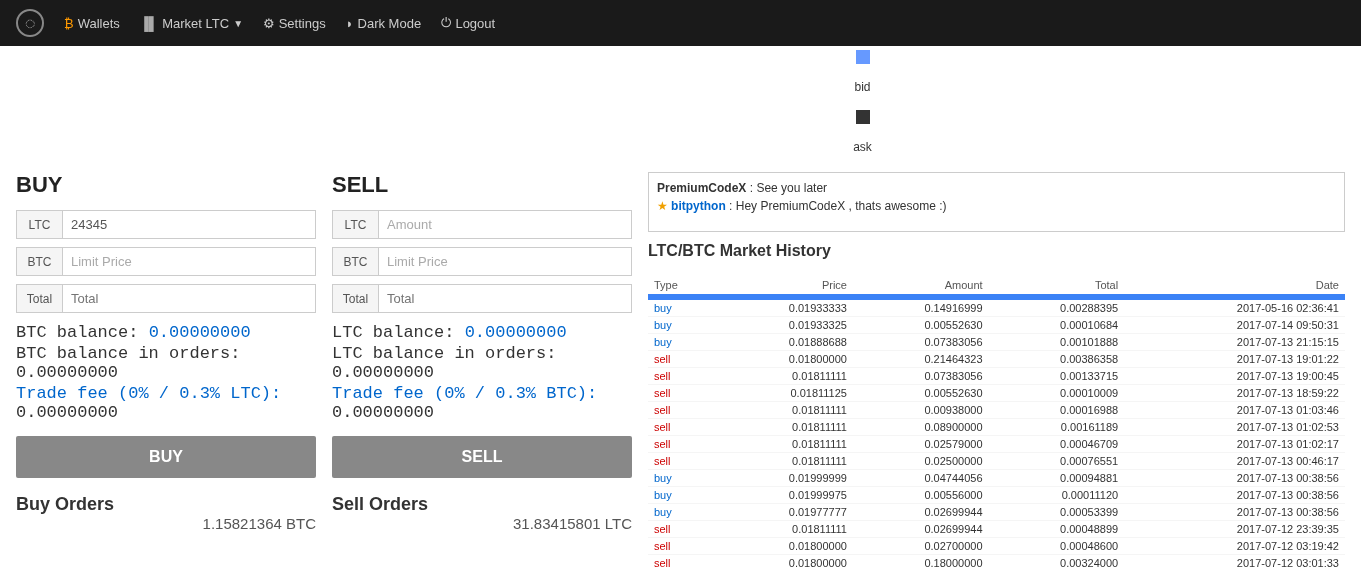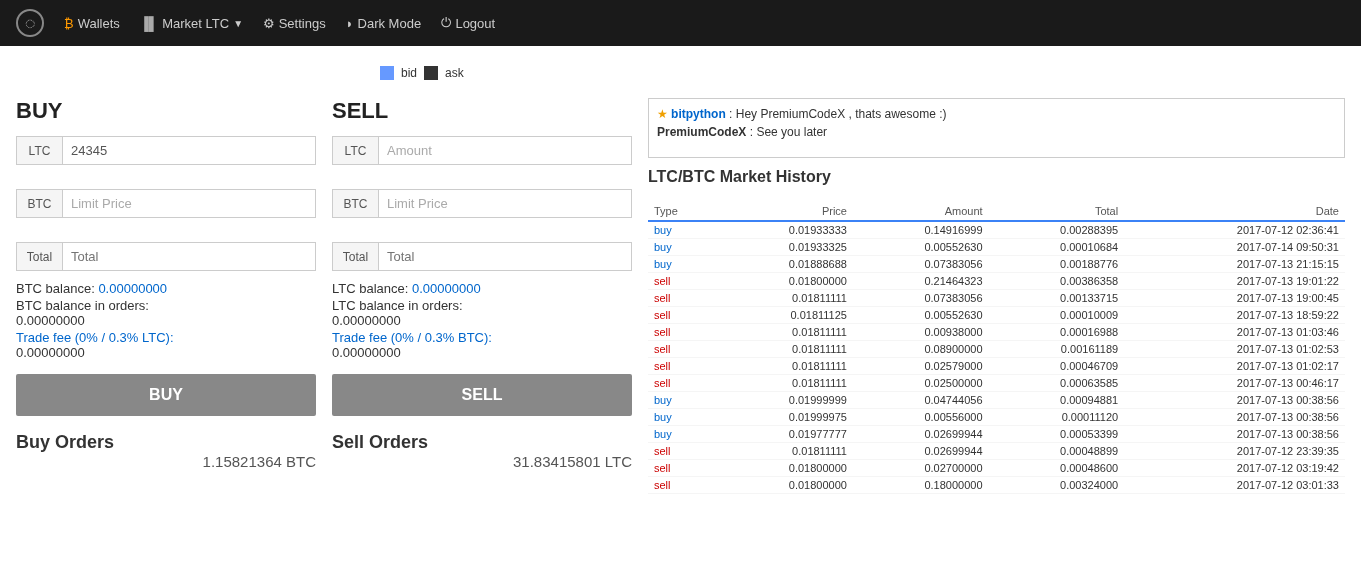--- a/index.html
+++ b/index.html
@@ -38,40 +38,41 @@
     .col-left { flex: 0 0 300px; }
     
     .col-mid { flex: 0 0 300px; }
     
     .col-right { flex: 1; }
 
     
     .legend {
       display: flex;
       align-items: center;
-      gap: 7px;
-      padding: 20px 16px 8px 380px;
+      gap: 16px;
+      padding: 4px 16px 8px 380px;
       font-size: 12px;
+      flex-direction: column;
     }
     .legend-box {
       width: 14px; height: 14px; display: inline-block;
     }
 
     
     .section-title {
       font-size: 22px;
       font-weight: bold;
       margin-bottom: 12px;
       color: #222;
     }
 
     
     .form-group {
       display: flex;
-      margin-bottom: 24px;
+      margin-bottom: 8px;
       border: 1px solid #ccc;
     }
     .form-group .prefix {
       background: #f5f5f5;
       border-right: 1px solid #ccc;
       padding: 6px 10px;
       font-size: 12px;
       color: #555;
       min-width: 46px;
       display: flex; align-items: center; justify-content: center;
@@ -99,21 +100,21 @@
       color: #555;
       min-width: 46px;
       display: flex; align-items: center; justify-content: center;
     }
     .total-group input {
       border: none; outline: none; padding: 6px 8px; width: 100%;
       font-size: 13px; color: #aaa;
     }
 
     
-    .balance-info { font-size: 13px; margin-bottom: 2px; color: #333; }
+    .balance-info { font-size: 17px; margin-bottom: 2px; color: #333; font-family: Liberation Mono, monospace; }
     .balance-info .highlight { color: #0066cc; }
     .balance-info .link-blue { color: #0066cc; }
     .balance-block { margin-bottom: 8px; }
 
     
     .btn-buy, .btn-sell {
       width: 100%;
       padding: 12px;
       font-size: 16px;
       font-weight: bold;
@@ -159,21 +160,21 @@
     }
     .market-table {
       width: 100%;
       border-collapse: collapse;
       font-size: 11px;
     }
     .market-table th {
       text-align: right;
       padding: 3px 6px;
       color: #555;
-      border-bottom: 2px solid #3b82f6;
+      border-bottom: 6px solid #3b82f6;
       font-weight: normal;
     }
     .market-table th:first-child { text-align: left; }
     .market-table td {
       text-align: right;
       padding: 2px 6px;
       border-bottom: 1px solid #f5f5f5;
     }
     .market-table td:first-child { text-align: left; }
     .type-buy { color: #0066cc; }
@@ -303,29 +304,29 @@
     <button class="btn-sell">SELL</button>
 
     <div class="orders-title">Sell Orders</div>
     <div class="orders-total">31.83415801 LTC</div>
   </div>
 
   <div class="col-right">
 
     <div class="chat-box">
       <div class="chat-line">
+        <span class="user">PremiumCodeX</span>
+        <span> : </span>
+        <span>See you later</span>
+      </div>
+      <div class="chat-line">
         <span style="color:#f0a000;">★ </span>
         <span class="chat-blue user">bitpython</span>
         <span> : </span>
         <span>Hey PremiumCodeX , thats awesome :)</span>
-      </div>
-      <div class="chat-line">
-        <span class="user">PremiumCodeX</span>
-        <span> : </span>
-        <span>See you later</span>
       </div>
     </div>
 
     <div class="market-title">LTC/BTC Market History</div>
     <div class="market-history-scroll">
       <table class="market-table">
         <thead>
           <tr>
             <th>Type</th>
             <th>Price</th>
@@ -333,34 +334,34 @@
             <th>Total</th>
             <th>Date</th>
           </tr>
         </thead>
         <tbody id="market-tbody">
         <tr>
     <td class="type-buy">buy</td>
     <td>0.01933333</td>
     <td>0.14916999</td>
     <td>0.00288395</td>
-    <td>2017-07-12 02:36:41</td>
+    <td>2017-05-16 02:36:41</td>
   </tr>
             <tr>
     <td class="type-buy">buy</td>
     <td>0.01933325</td>
     <td>0.00552630</td>
     <td>0.00010684</td>
     <td>2017-07-14 09:50:31</td>
   </tr>
             <tr>
     <td class="type-buy">buy</td>
     <td>0.01888688</td>
     <td>0.07383056</td>
-    <td>0.00188776</td>
+    <td>0.00101888</td>
     <td>2017-07-13 21:15:15</td>
   </tr>
             <tr>
     <td class="type-sell">sell</td>
     <td>0.01800000</td>
     <td>0.21464323</td>
     <td>0.00386358</td>
     <td>2017-07-13 19:01:22</td>
   </tr>
             <tr>
@@ -395,21 +396,21 @@
     <td class="type-sell">sell</td>
     <td>0.01811111</td>
     <td>0.02579000</td>
     <td>0.00046709</td>
     <td>2017-07-13 01:02:17</td>
   </tr>
             <tr>
     <td class="type-sell">sell</td>
     <td>0.01811111</td>
     <td>0.02500000</td>
-    <td>0.00063585</td>
+    <td>0.00076551</td>
     <td>2017-07-13 00:46:17</td>
   </tr>
             <tr>
     <td class="type-buy">buy</td>
     <td>0.01999999</td>
     <td>0.04744056</td>
     <td>0.00094881</td>
     <td>2017-07-13 00:38:56</td>
   </tr>
             <tr>

